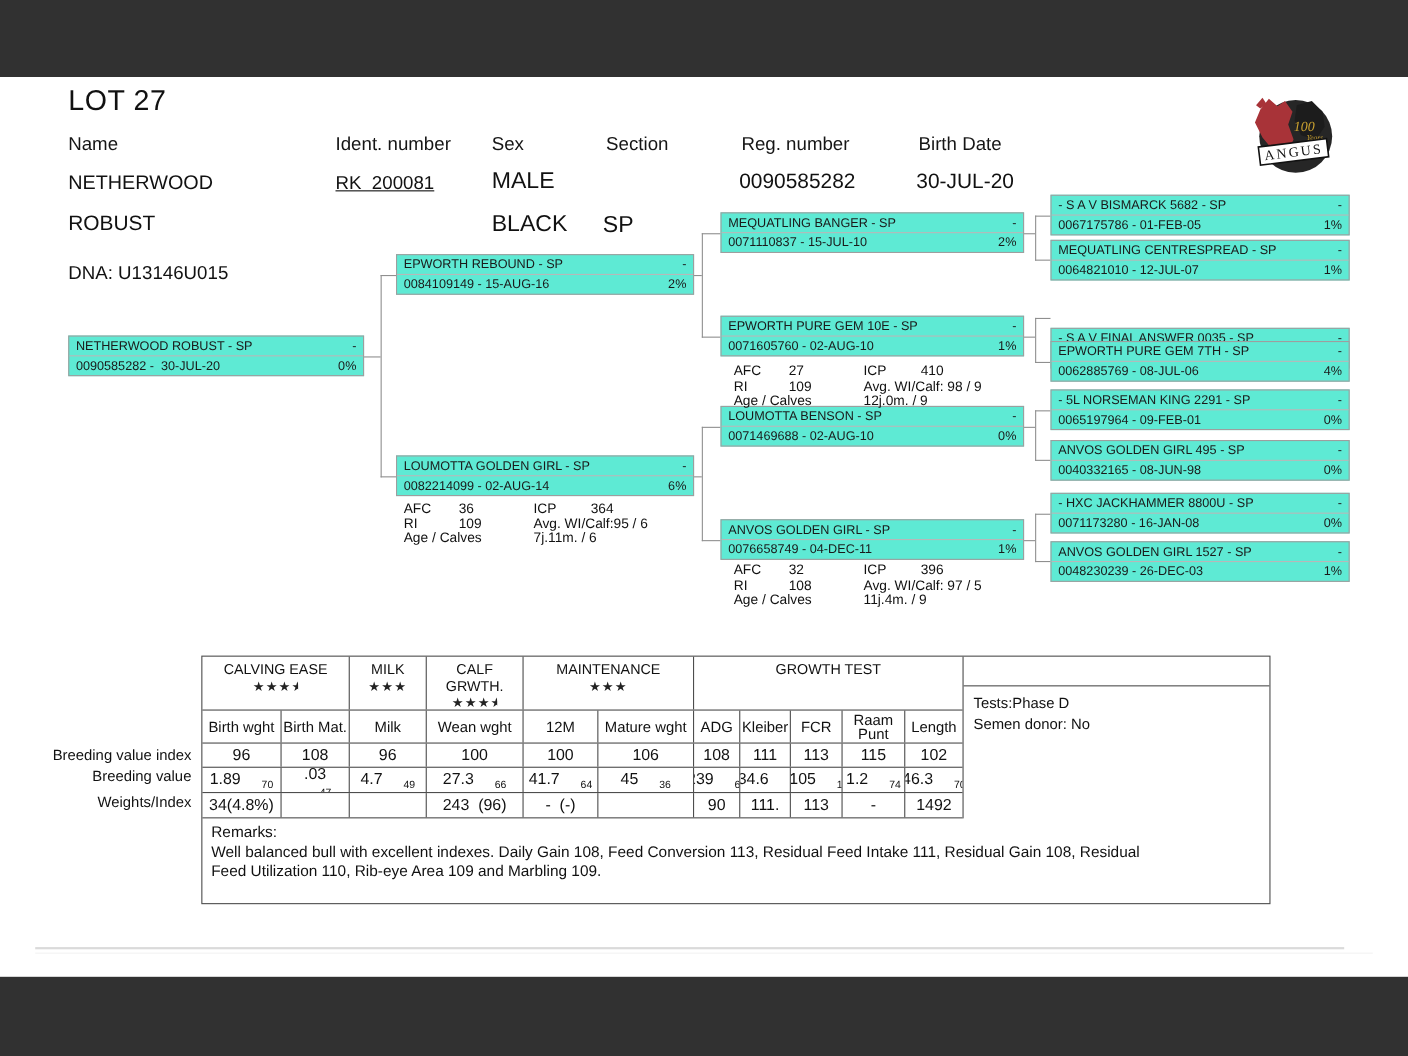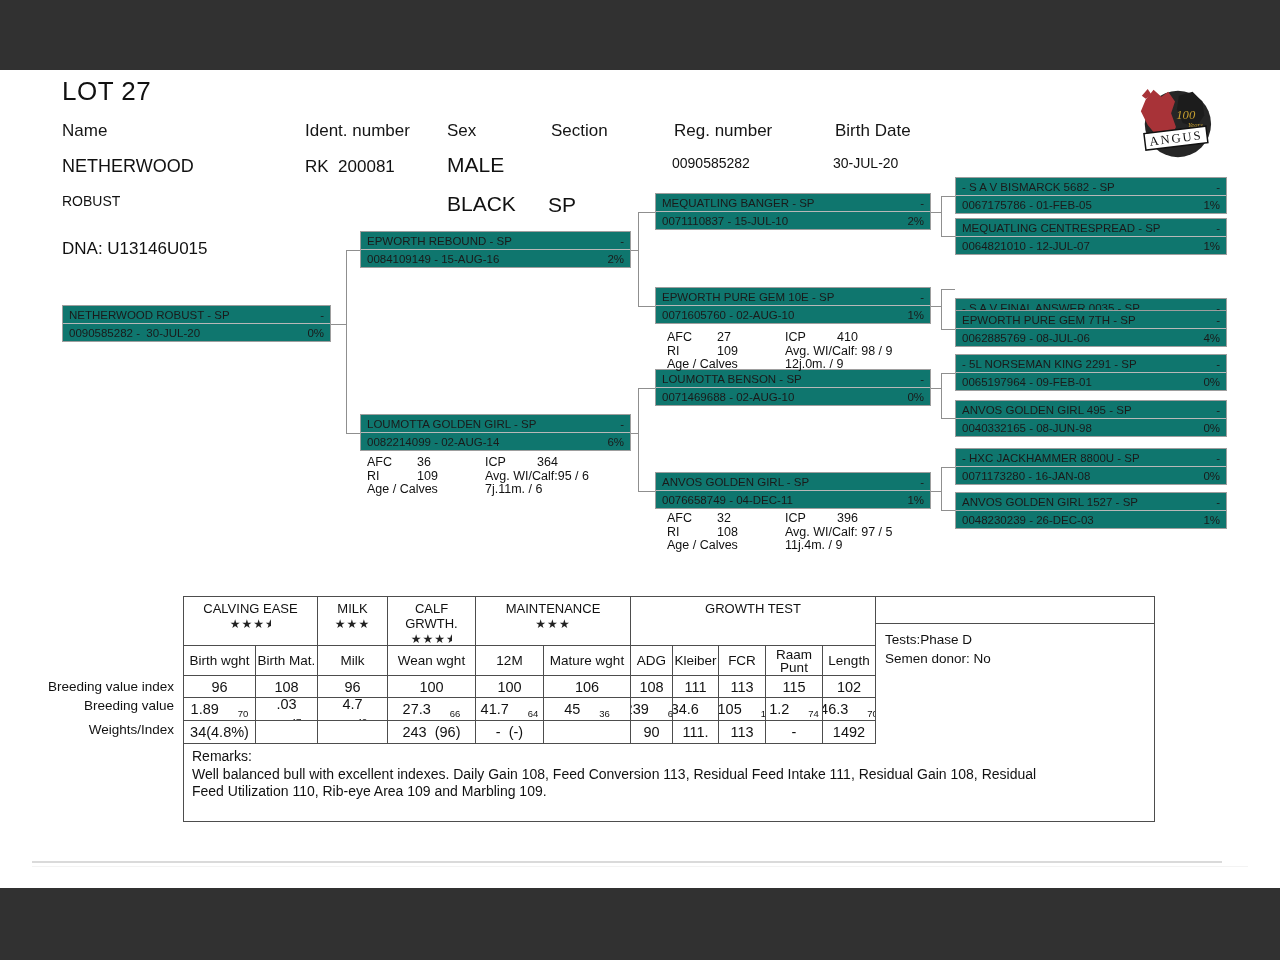--- a/index.html
+++ b/index.html
@@ -6,23 +6,23 @@
   #page{position:relative;width:1280px;height:960px;background:#ffffff;overflow:hidden;
         font-family:"Liberation Sans","DejaVu Sans",sans-serif;color:#111;}
   .bar{position:absolute;left:0;width:1280px;background:#313131;}
   .abs{position:absolute;white-space:pre;}
   
   .lot{font-size:26px;letter-spacing:.5px;}
   .addr{font-size:17px;}
   .flabel{font-size:17px;color:#151515;}
   .fval{font-size:18px;}
   .fval-big{font-size:21px;}
-  .fval-med{font-size:14px;}
-  
-  .pbox{position:absolute;border:1px solid #9e9e9e;background:#0f766e;font-size:11.5px;color:#1a1a1a;}
+  .fval-med{font-size:19px;}
+  
+  .pbox{position:absolute;border:1px solid #9e9e9e;background:#5eead4;font-size:11.5px;color:#1a1a1a;}
   .pr{display:flex;justify-content:space-between;align-items:center;height:17px;padding:0 6px;white-space:pre;}
   .pr1{border-bottom:1px solid #b8b8b8;}
   .ln{position:absolute;background:#8f8f8f;}
   
   .stats{position:absolute;font-size:12.5px;line-height:13.5px;color:#111;}
   .sr{display:flex;white-space:pre;}
   .sl1{display:inline-block;width:50px;}
   .sv1{display:inline-block;width:68px;}
   .si{display:inline-block;width:52px;}
   .sl12{display:inline-block;width:118px;}
@@ -64,21 +64,21 @@
   <div class="abs lot" style="left:62px;top:76px;">LOT 27</div>
 
   <div class="abs flabel" style="left:62px;top:121px;">Name</div>
   <div class="abs flabel" style="left:305px;top:121px;">Ident. number</div>
   <div class="abs flabel" style="left:447px;top:121px;">Sex</div>
   <div class="abs flabel" style="left:551px;top:121px;">Section</div>
   <div class="abs flabel" style="left:674px;top:121px;">Reg. number</div>
   <div class="abs flabel" style="left:835px;top:121px;">Birth Date</div>
 
   <div class="abs fval" style="left:62px;top:156px;">NETHERWOOD</div>
-  <div class="abs fval" style="left:305px;top:157px;font-size:17px;">RK  200081</div>
+  <div class="abs fval" style="left:305px;top:157px;font-size:17px;text-decoration:underline;">RK  200081</div>
   <div class="abs fval-big" style="left:447px;top:153px;">MALE</div>
   <div class="abs fval-big" style="left:548px;top:153px;margin-top:40px;">SP</div>
   <div class="abs fval-med" style="left:672px;top:155px;">0090585282</div>
   <div class="abs fval-med" style="left:833px;top:155px;">30-JUL-20</div>
   <div class="abs fval-med" style="left:62px;top:193px;">ROBUST</div>
   <div class="abs fval-big" style="left:447px;top:192px;">BLACK</div>
   <div class="abs" style="left:62px;top:239px;font-size:17px;">DNA: U13146U015</div>
 
   <div class="abs" style="left:1118px;top:66px;">
     <svg width="78" height="78" viewBox="0 0 80 80">
@@ -273,21 +273,21 @@
       </div>
       <div class="trow drow drow2">
         <div style="width:72px;">
             <span>1.89</span>
             <span class="sub">70</span>
           </div>
         <div style="width:62px;flex-direction:column;">
             <span>.03</span>
             <span class="sub">47</span>
           </div>
-        <div style="width:70px;flex-direction:column;">
+        <div style="width:70px;">
             <span>4.7</span>
             <span class="sub">49</span>
           </div>
         <div style="width:88px;">
             <span>27.3</span>
             <span class="sub">66</span>
           </div>
         <div style="width:68px;">
             <span>41.7</span>
             <span class="sub">64</span>

